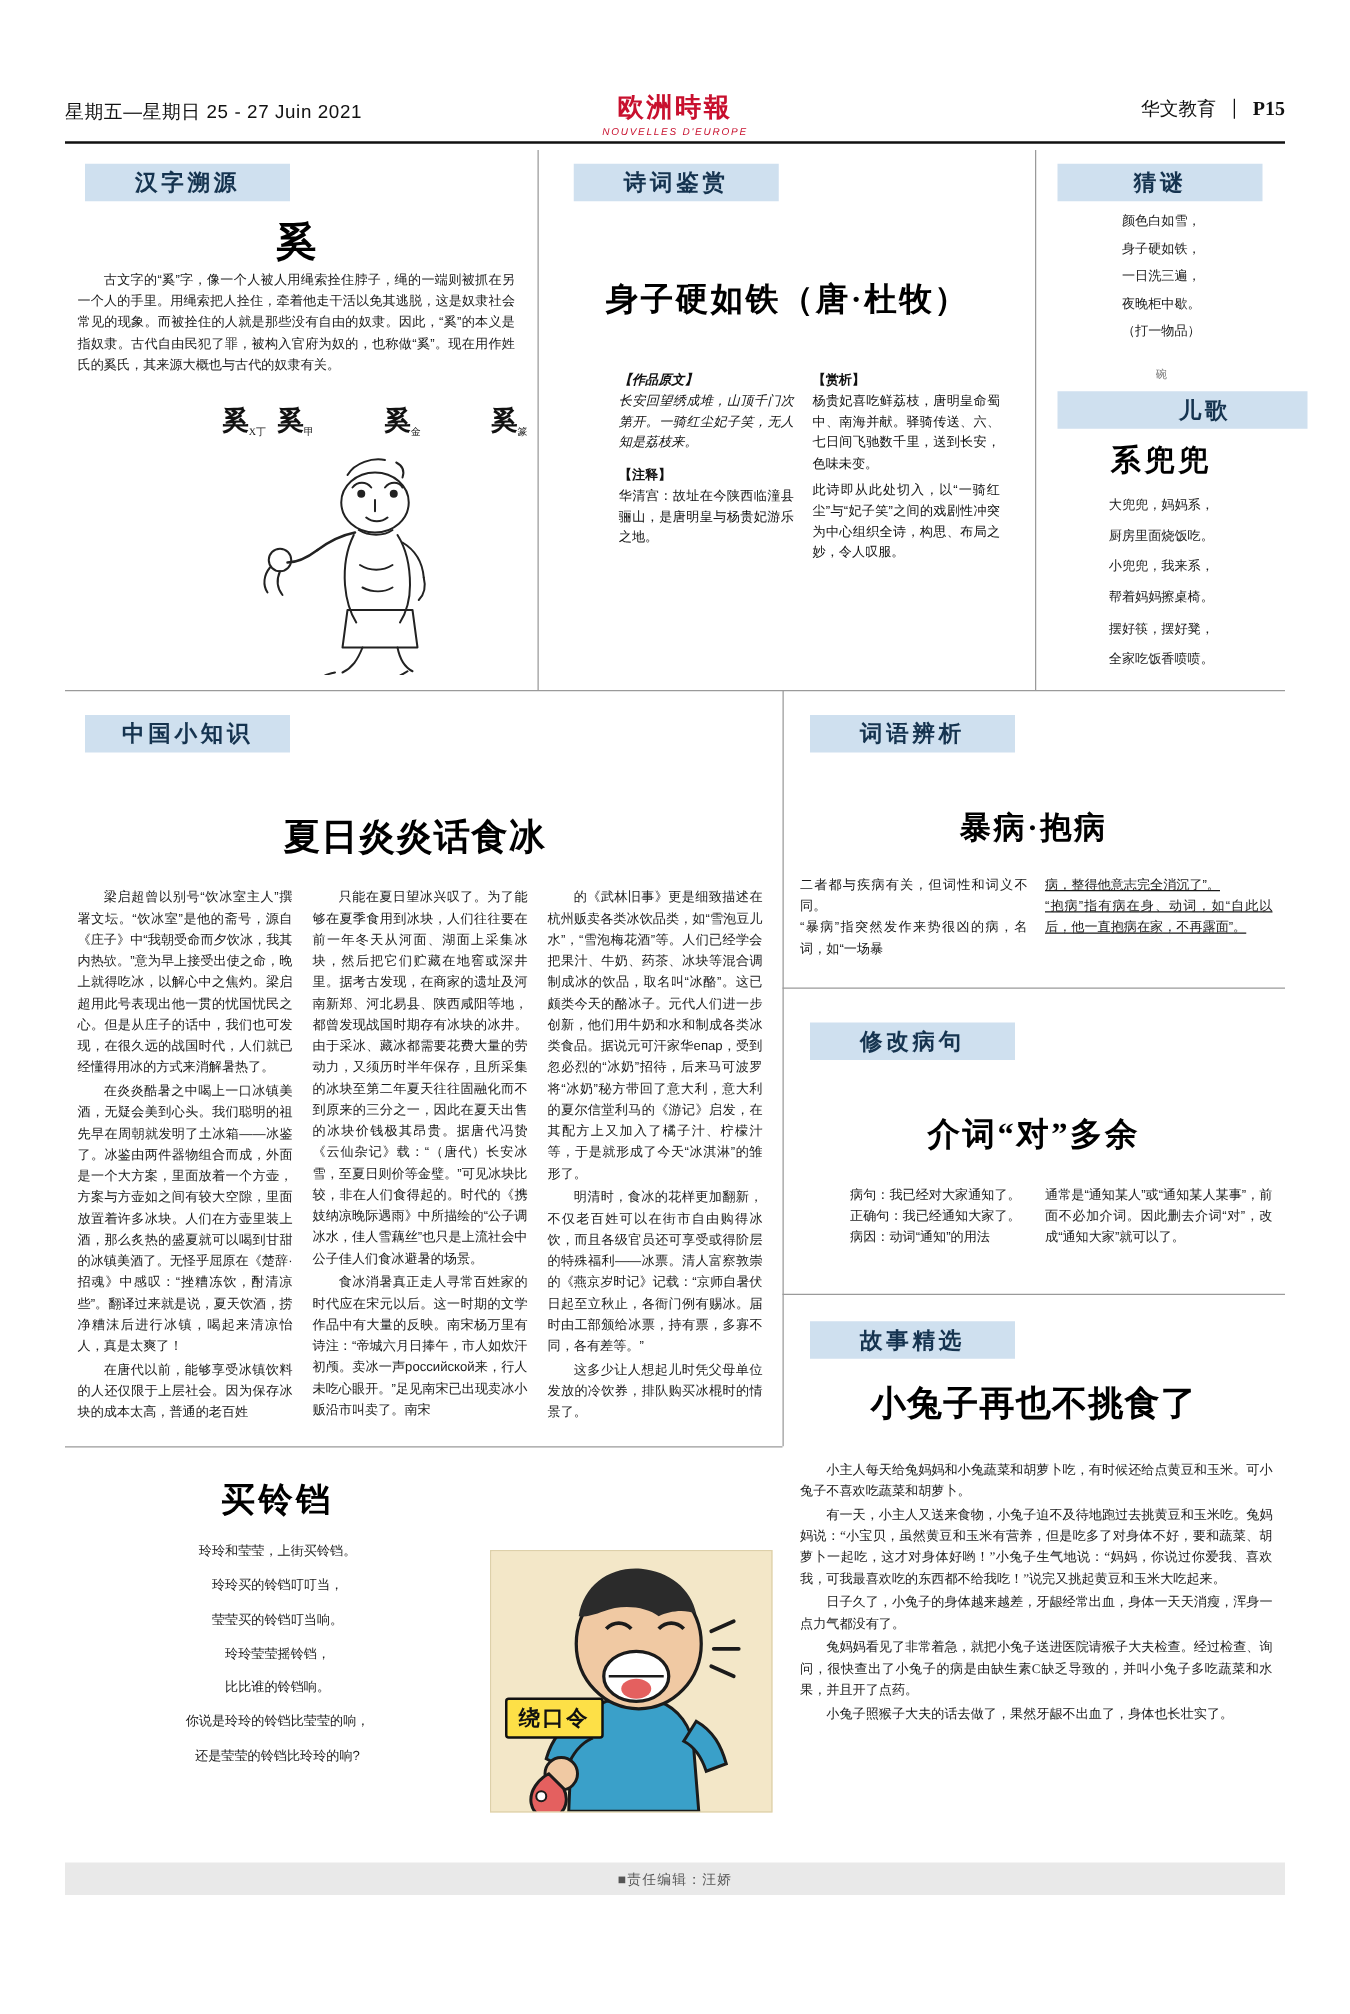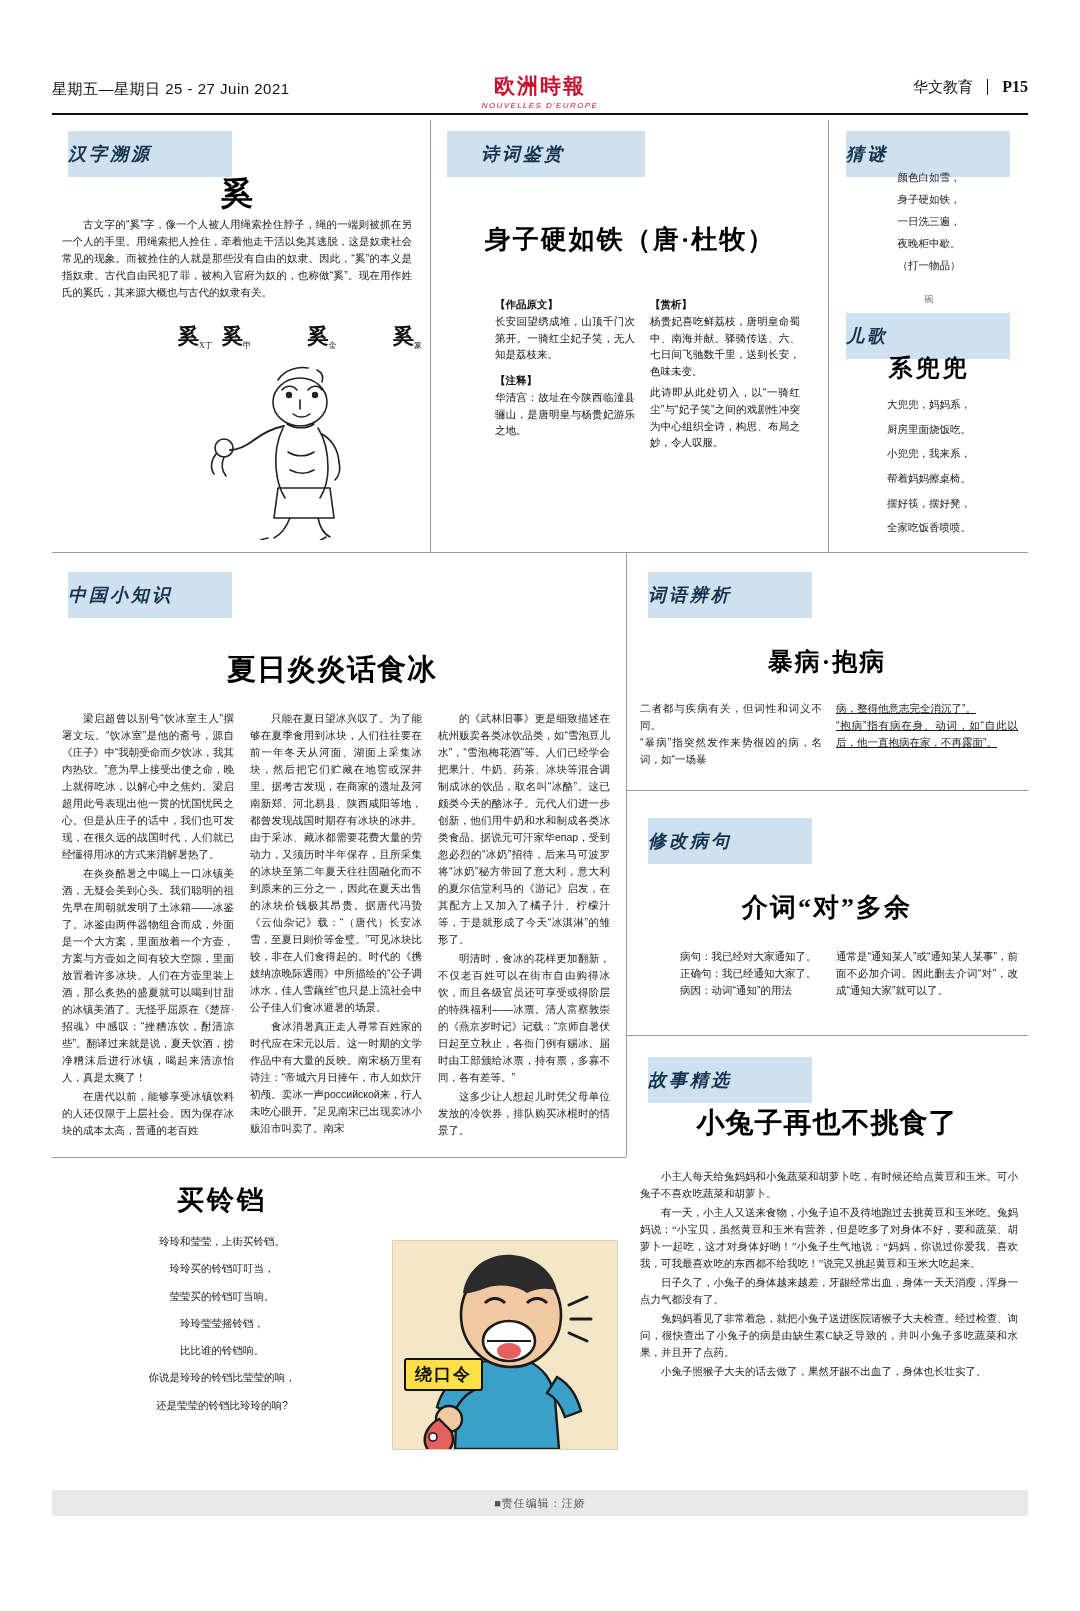--- a/index.html
+++ b/index.html
@@ -15,21 +15,21 @@
   .mh-date{position:absolute;left:0;top:8px;font-size:15px;letter-spacing:.5px;color:#111;}
   .mh-logo{position:absolute;left:50%;top:0;transform:translateX(-50%);text-align:center;}
   .mh-logo .cn{font-family:"Liberation Serif","DejaVu Serif",serif;font-weight:bold;font-size:21px;color:#c8102e;letter-spacing:2px;}
   .mh-logo .fr{font-size:8px;color:#c8102e;letter-spacing:1.4px;margin-top:1px;font-style:italic;}
   .mh-right{position:absolute;right:0;top:6px;font-size:15px;color:#111;text-align:right;}
   .mh-right .sep{display:inline-block;width:1px;height:16px;background:#111;vertical-align:-3px;margin:0 10px;}
   .mh-right b{font-family:"Liberation Serif",serif;font-size:16px;}
   .rule{position:absolute;background:#111;}
 
   
-  .banner{position:absolute;background:#cfe0ef;height:46px;display:flex;align-items:center;font-style:italic;}
+  .banner{position:absolute;background:#cfe0ef;height:30px;display:flex;align-items:center;justify-content:center;}
   .banner span{font-family:"Liberation Serif","DejaVu Serif",serif;font-weight:bold;font-size:18px;letter-spacing:3px;color:#15334f;}
 
   .htitle{position:absolute;text-align:center;font-family:"Liberation Serif","DejaVu Serif",serif;font-weight:bold;color:#000;}
   .body-cn{font-size:10.5px;line-height:1.62;text-align:justify;color:#1a1a1a;}
   .body-cn p{margin:0 0 2px 0;text-indent:2em;}
 
   .vline{position:absolute;width:1px;background:#9a9a9a;}
   .hline{position:absolute;height:1px;background:#9a9a9a;}
 
   .glyphs{position:absolute;display:flex;justify-content:space-between;align-items:flex-end;}
@@ -119,26 +119,26 @@
       <path d="M172 74c10 6 16 16 17 28"></path>
       <path d="M189 102c2 8 0 14-4 18"></path>
 
       <path d="M128 128h52l4 30h-60z"></path>
 
       <path d="M140 158c-4 10-8 16-16 20M168 158c2 10 6 16 12 19"></path>
       <path d="M118 178c-5 1-9 2-10 4h20M176 177c-3 2-6 3-8 5h18"></path>
     </g>
   </svg>
 
-  <div class="banner" style="left:447px;top:131px;width:164px;padding-left:34px;">
+  <div class="banner" style="left:459px;top:131px;width:164px;">
     <span>诗词鉴赏</span>
   </div>
   <div class="htitle" style="left:440px;top:222px;width:380px;font-size:26px;letter-spacing:2px;">身子硬如铁（唐·杜牧）</div>
 
-  <div class="poem-box" style="left:495px;top:296px;width:140px;">
+  <div class="poem-box" style="left:495px;top:296px;width:140px;font-style:italic;">
     <div class="lbl">【作品原文】</div>
     <div>长安回望绣成堆，山顶千门次第开。一骑红尘妃子笑，无人知是荔枝来。</div>
   </div>
   <div class="poem-box" style="left:495px;top:372px;width:140px;">
     <div class="lbl">【注释】</div>
     <div>华清宫：故址在今陕西临潼县骊山，是唐明皇与杨贵妃游乐之地。</div>
   </div>
   <div class="poem-box" style="left:650px;top:296px;width:150px;">
     <div class="lbl">【赏析】</div>
     <div>杨贵妃喜吃鲜荔枝，唐明皇命蜀中、南海并献。驿骑传送、六、七日间飞驰数千里，送到长安，色味未变。</div>
@@ -150,21 +150,21 @@
   </div>
   <div class="lines" style="left:838px;top:166px;width:182px;font-size:10.5px;line-height:2.1;">
     <div>颜色白如雪，</div>
     <div>身子硬如铁，</div>
     <div>一日洗三遍，</div>
     <div>夜晚柜中歇。</div>
     <div>（打一物品）</div>
   </div>
   <div style="position:absolute;left:838px;top:293px;width:182px;text-align:center;font-size:9px;color:#777;">碗</div>
 
-  <div class="banner" style="left:846px;top:313px;width:164px;">
+  <div class="banner" style="left:846px;top:313px;width:164px;padding-left:36px;">
     <span>儿歌</span>
   </div>
   <div class="htitle" style="left:838px;top:352px;width:182px;font-size:24px;letter-spacing:3px;">系兜兜</div>
   <div class="lines" style="left:838px;top:392px;width:182px;font-size:10.5px;line-height:2.35;">
     <div>大兜兜，妈妈系，</div>
     <div>厨房里面烧饭吃。</div>
     <div>小兜兜，我来系，</div>
     <div>帮着妈妈擦桌椅。</div>
     <div>摆好筷，摆好凳，</div>
     <div>全家吃饭香喷喷。</div>

